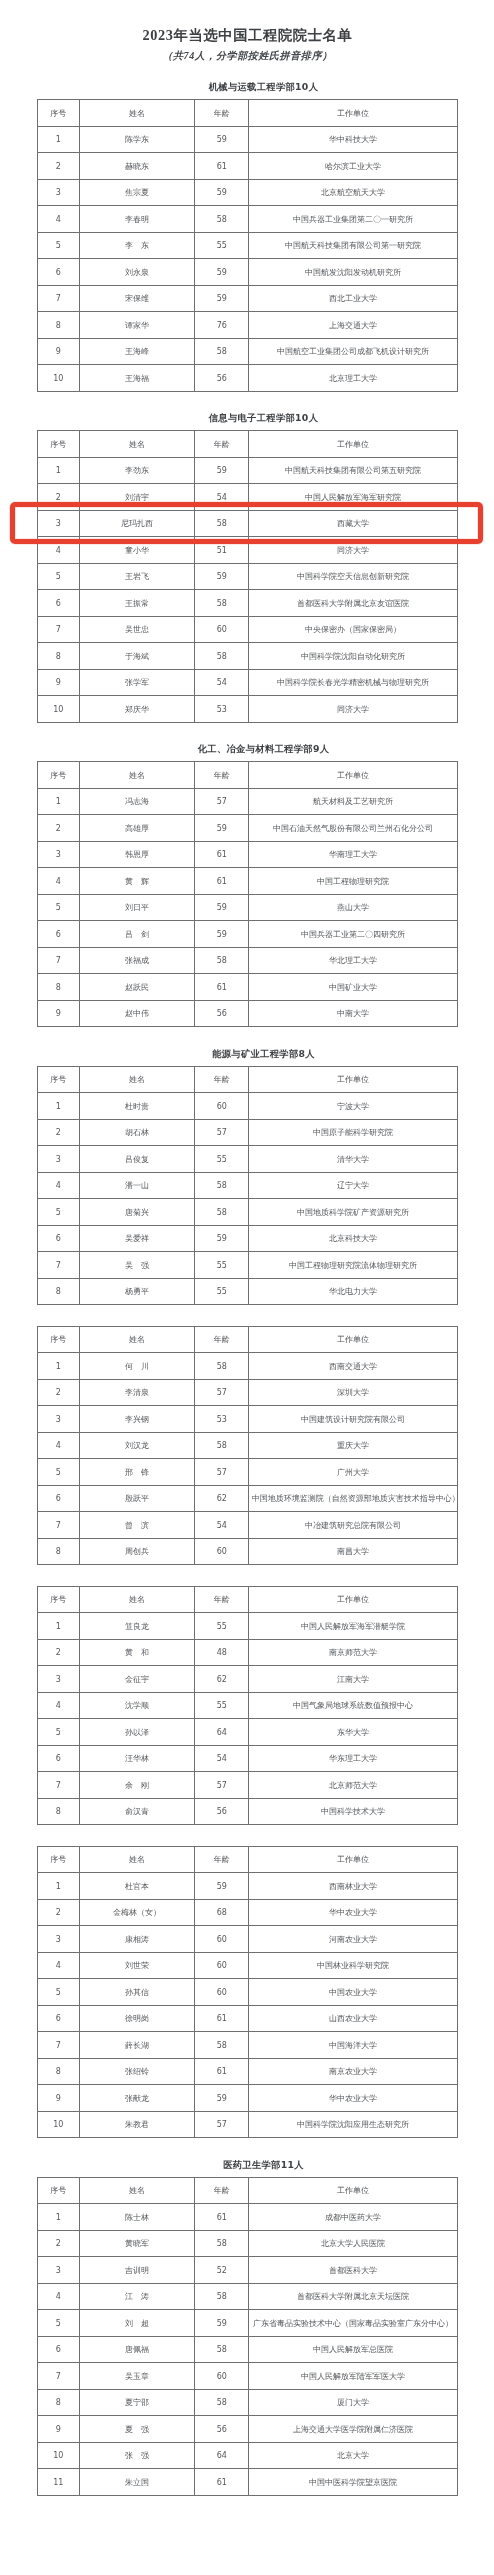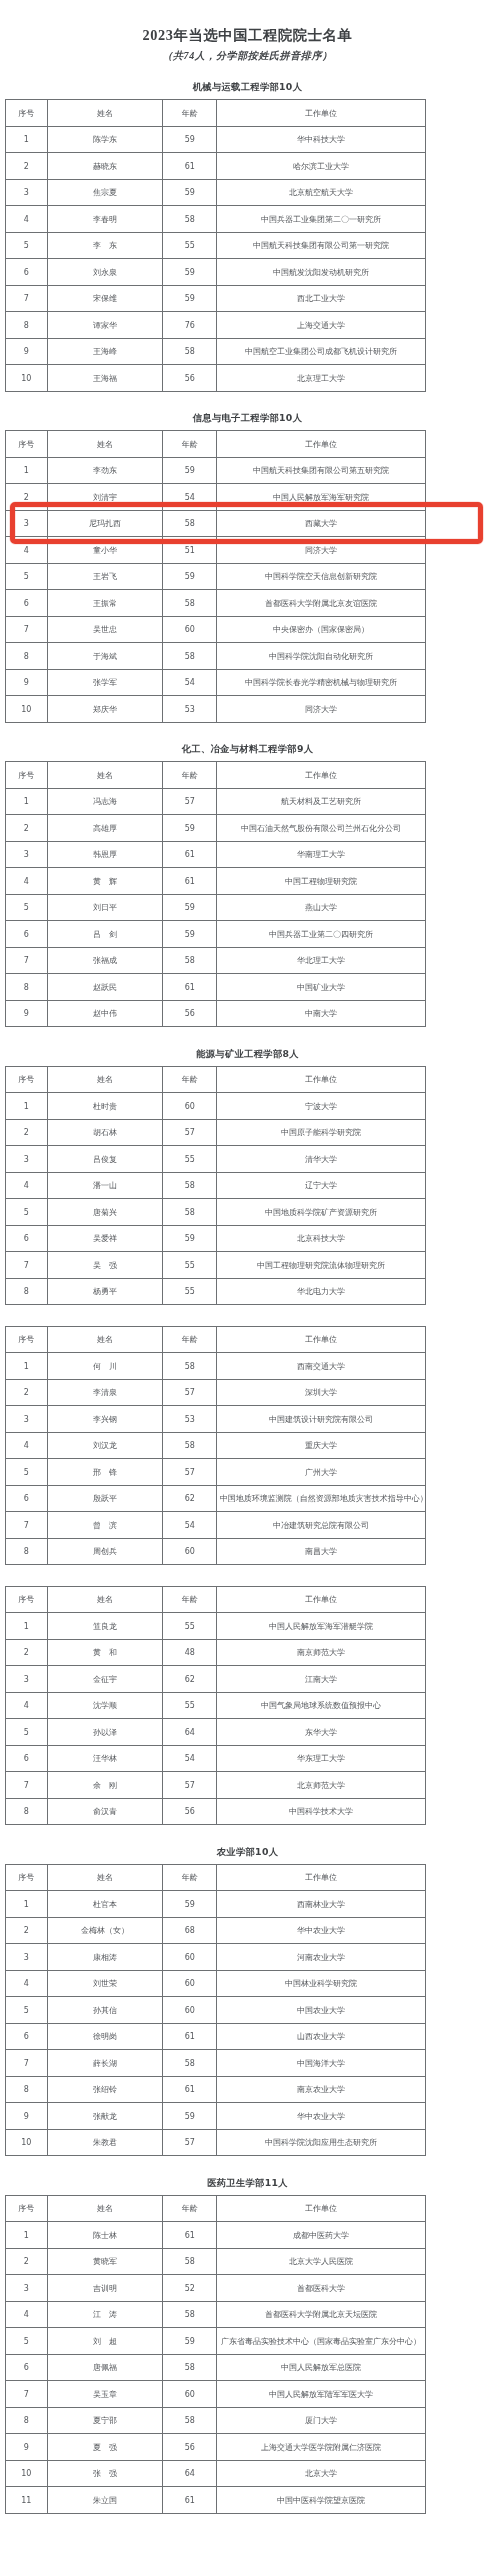--- a/index.html
+++ b/index.html
@@ -12,21 +12,21 @@
     margin:0; padding-top:7.5px; text-align:center;
     font-family:"Liberation Serif","DejaVu Serif",serif;
     font-size:14.3px; font-weight:600; letter-spacing:0.6px; color:#3e4144;
   }
   .doc-subtitle {
     margin-top:4.3px; text-align:center;
     font-family:"Liberation Serif","DejaVu Serif",serif;
     font-style:italic; font-weight:600;
     font-size:10px; letter-spacing:0.6px; color:#44474a;
   }
-  .section { margin-top:20.5px; }
+  .section { margin-top:20.5px;padding-left:32px; }
   .section:first-child { margin-top:18.6px; }
   .section-title {
     margin:0 0 5px 0; text-align:center;
     font-size:9.3px; font-weight:bold; color:#3e4144; letter-spacing:0.3px;
   }
   table.roster {
     border-collapse:collapse; table-layout:fixed;
     width:421px; margin-left:5px;
     border:1.2px solid #6d7073;
   }
@@ -493,21 +493,20 @@
             <tr>
               <td>8</td>
               <td>俞汉青</td>
               <td>56</td>
               <td>中国科学技术大学</td>
             </tr>
           </tbody>
         </table>
       </div>
       <div class="section">
-        <h2 class="section-title">农业学部10人</h2>
         <table class="roster">
           <colgroup>
             <col class="c-seq">
             <col class="c-name">
             <col class="c-age">
             <col class="c-org">
           </colgroup>
           <thead>
             <tr>
               <th>序号</th>

